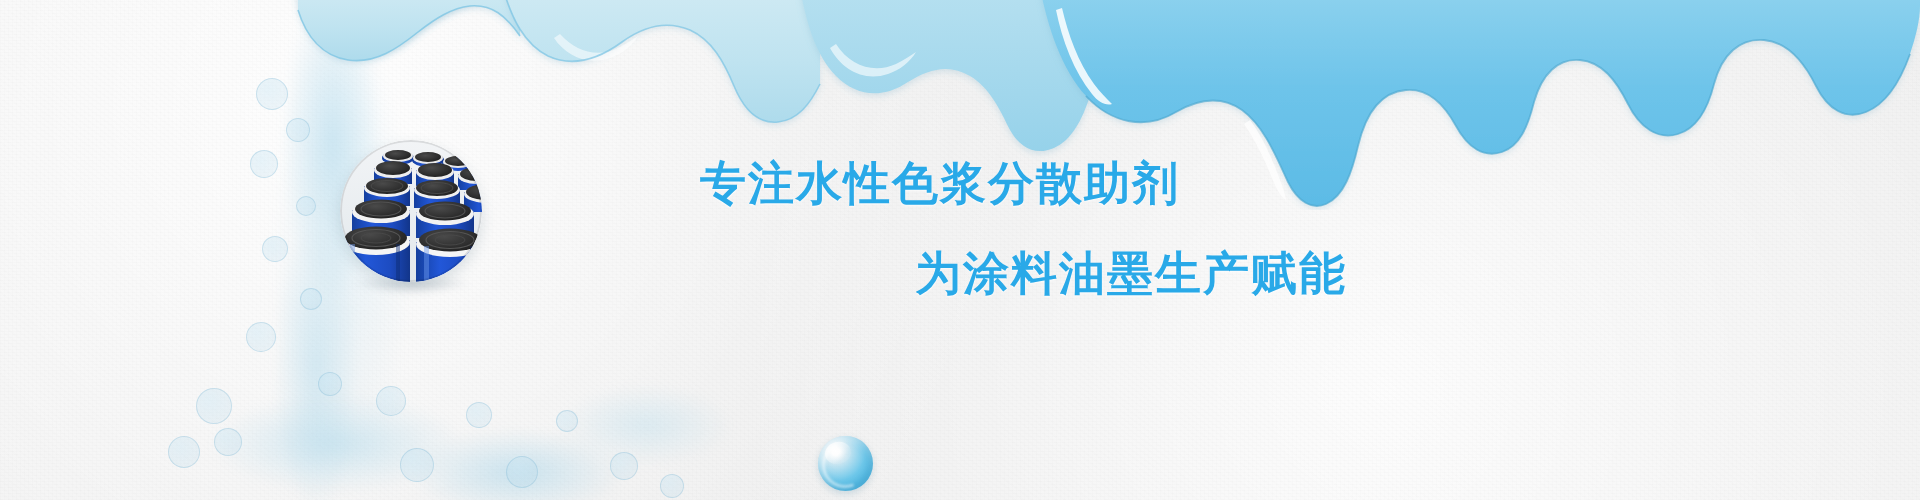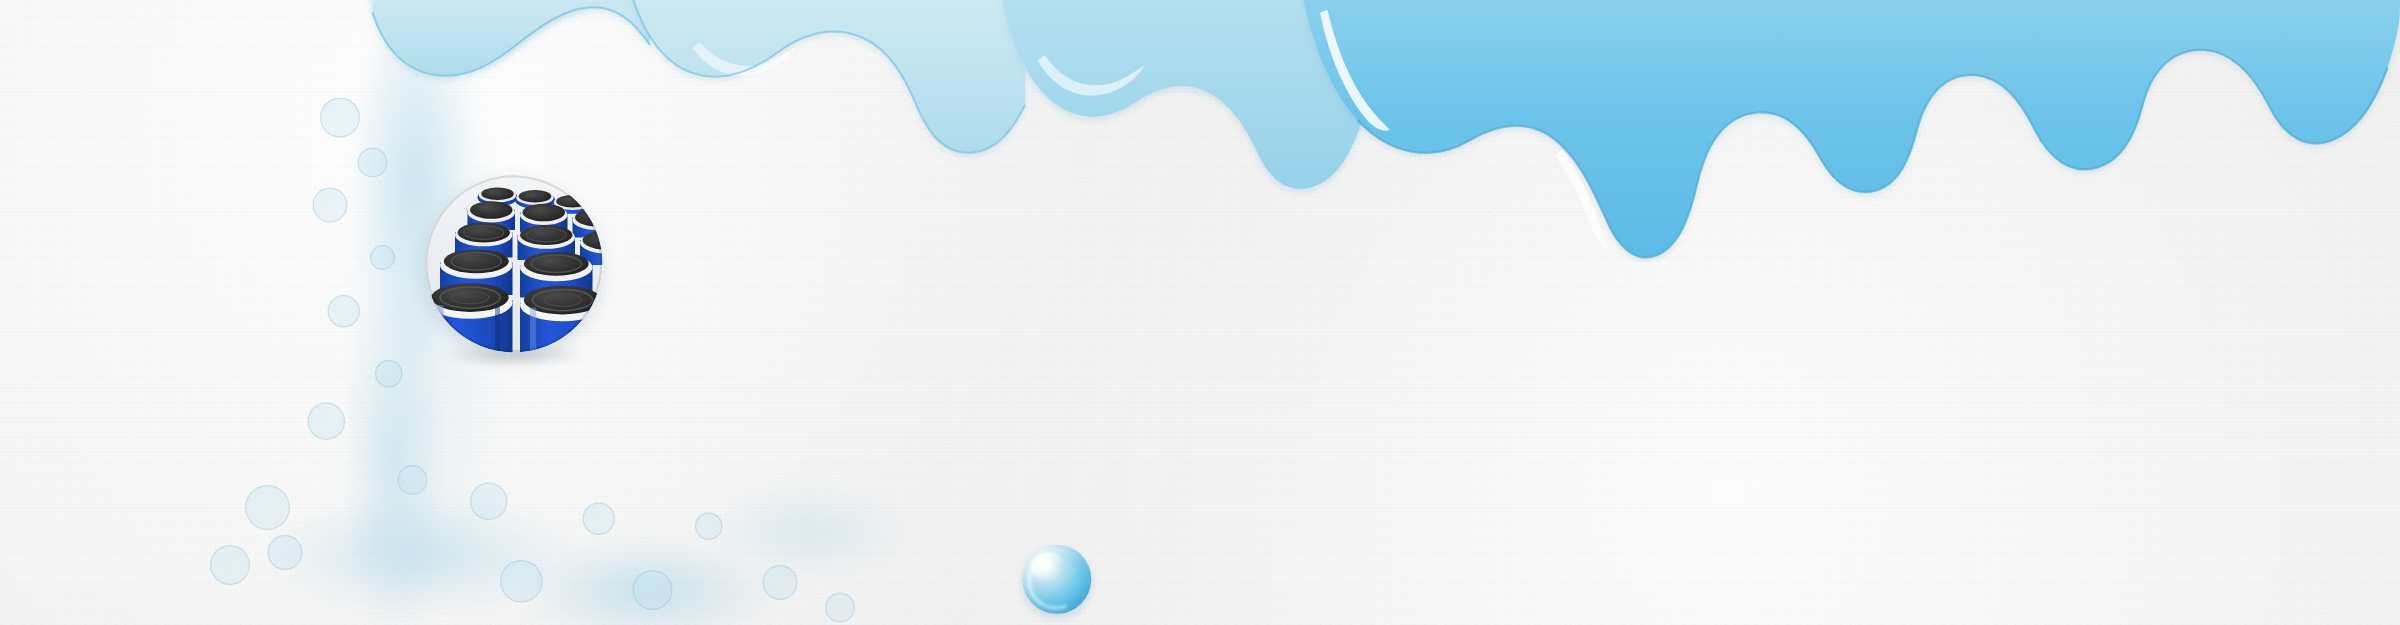--- a/index.html
+++ b/index.html
@@ -345,17 +345,21 @@
         <rect x="10" y="104" width="5" height="40" fill="#6f9bee" opacity="0.45"></rect>
         <rect x="84" y="106" width="5" height="38" fill="#6f9bee" opacity="0.45"></rect>
         <rect x="56" y="104" width="4" height="40" fill="#0e2c73" opacity="0.45"></rect>
         <rect x="130" y="106" width="4" height="38" fill="#0e2c73" opacity="0.45"></rect>
 
         <circle cx="71" cy="71" r="70" fill="none" stroke="rgba(0,0,0,.10)" stroke-width="2"></circle>
       </g>
     </svg>
   </div>
 
+  <div class="headline">
+    <div class="line1">专注水性色浆分散助剂</div>
+    <div class="line2">为涂料油墨生产赋能</div>
+  </div>
 
   <div class="bubble"></div>
   <div class="bubble-ring"></div>
 
 </div>
 
 </body></html>

